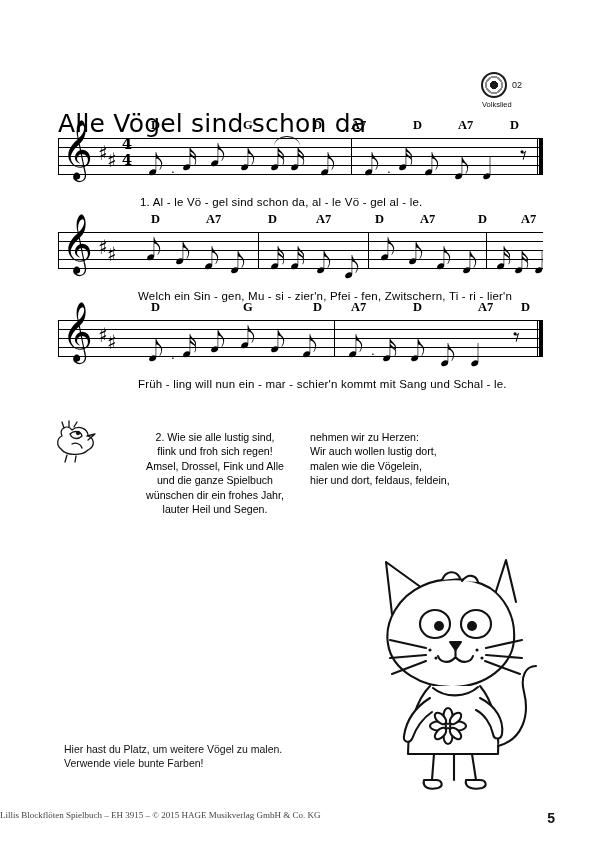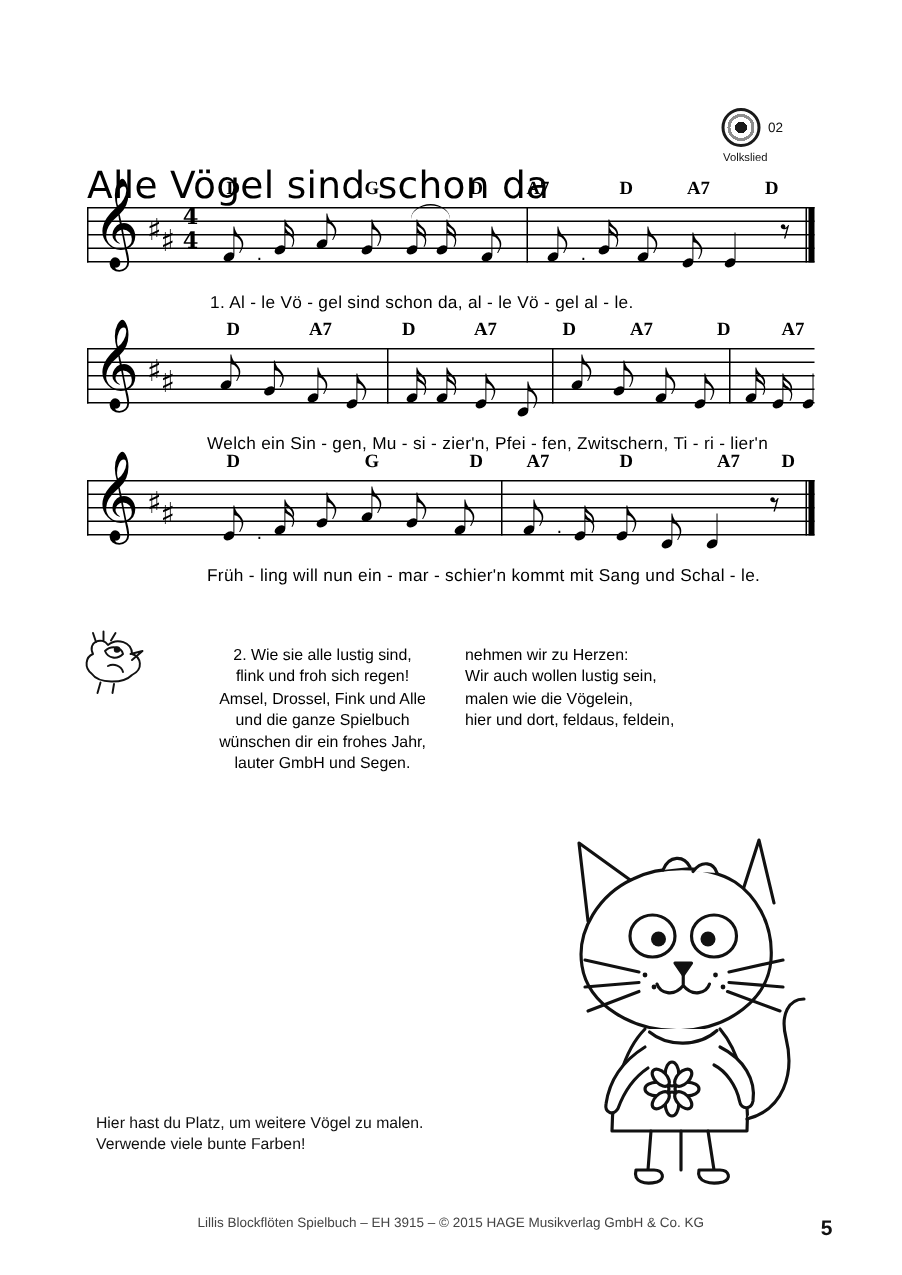--- a/index.html
+++ b/index.html
@@ -214,24 +214,23 @@
     width: 230px;
     height: 260px;
   }
 
   
   .footer {
     position: absolute;
     left: 0;
     right: 0;
     bottom: 30px;
-    text-align: center;
     font-size: 9px;
     color: #444;
-    font-family: Liberation Sans, sans-serif;
+    font-family: Liberation Serif, serif;
   }
   .pageno {
     position: absolute;
     right: 46px;
     bottom: 24px;
     font-size: 14px;
     font-weight: bold;
     color: #111;
   }
 </style>
@@ -399,26 +398,26 @@
       <path d="M24 28 C28 26, 33 28, 34 32"></path>
     </g>
   </svg>
 
   <div class="verse" style="left:130px; top:430px; width:170px;">
     <div>2. Wie sie alle lustig sind,</div>
     <div>flink und froh sich regen!</div>
     <div>Amsel, Drossel, Fink und Alle</div>
     <div>und die ganze Spielbuch</div>
     <div>wünschen dir ein frohes Jahr,</div>
-    <div>lauter GmbH und Segen.</div>
+    <div>lauter Heil und Segen.</div>
   </div>
 
   <div class="verse" style="left:310px; top:430px; width:185px; text-align:left;">
     <div>nehmen wir zu Herzen:</div>
-    <div>Wir auch wollen lustig sein,</div>
+    <div>Wir auch wollen lustig dort,</div>
     <div>malen wie die Vögelein,</div>
     <div>hier und dort, feldaus, feldein,</div>
   </div>
 
   <svg class="cat" viewBox="0 0 230 260">
     <g fill="#ffffff" stroke="#111" stroke-width="2.1" stroke-linecap="round" stroke-linejoin="round">
 
       <path d="M62 74 L56 22 L92 48"></path>
       <path d="M160 70 L176 20 L186 62"></path>
 

